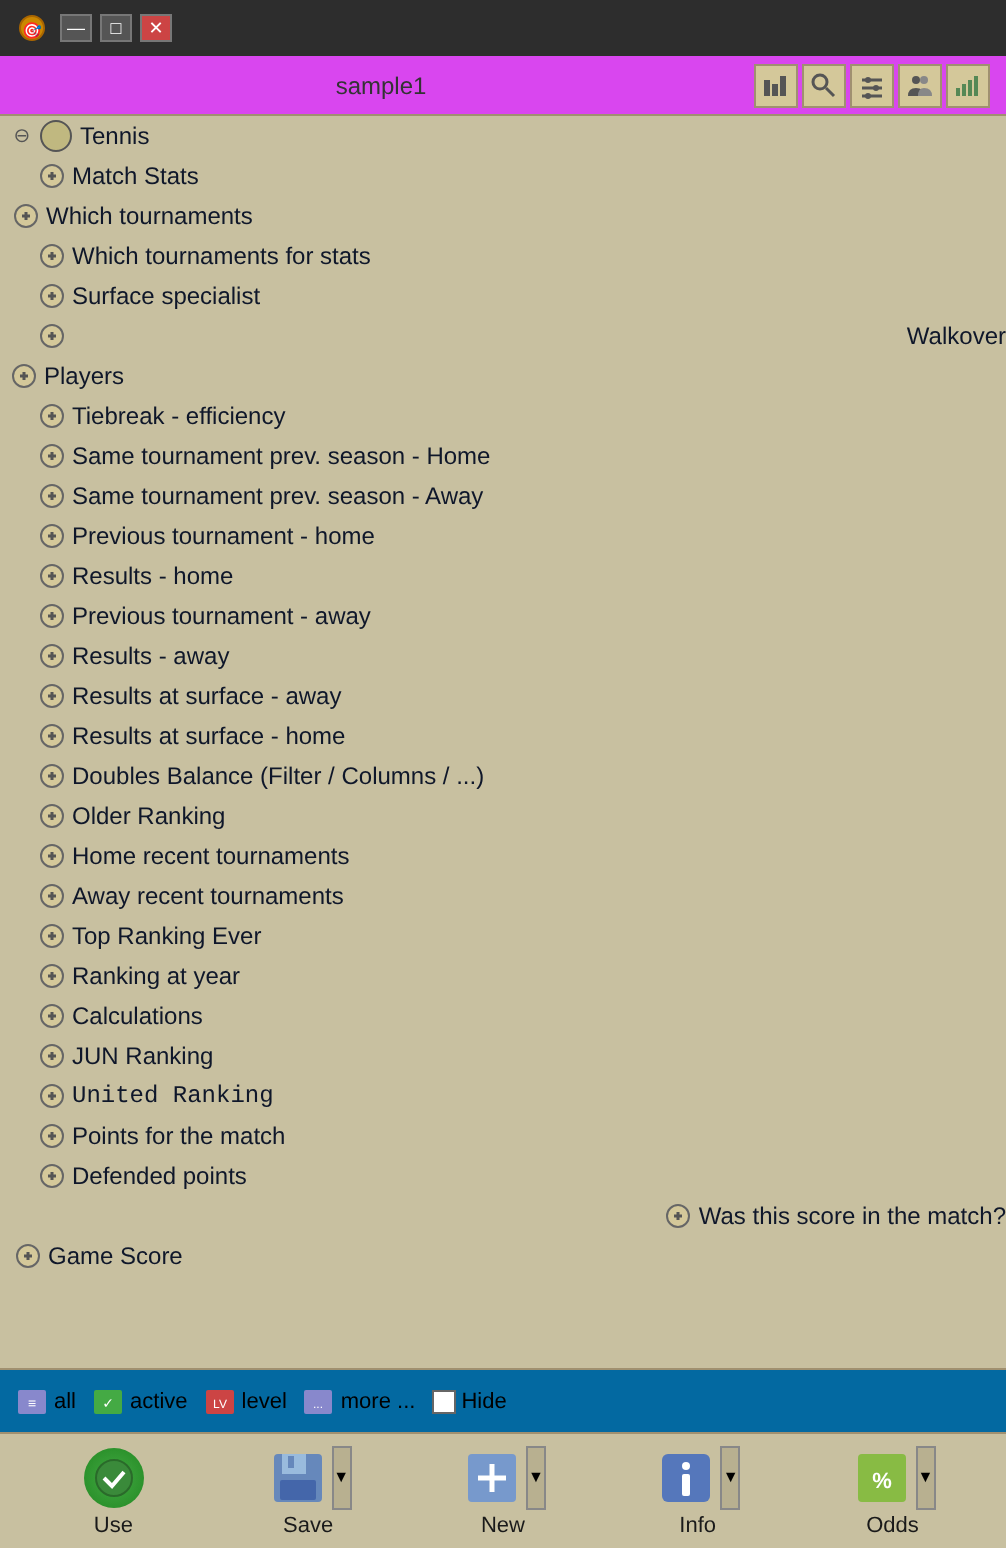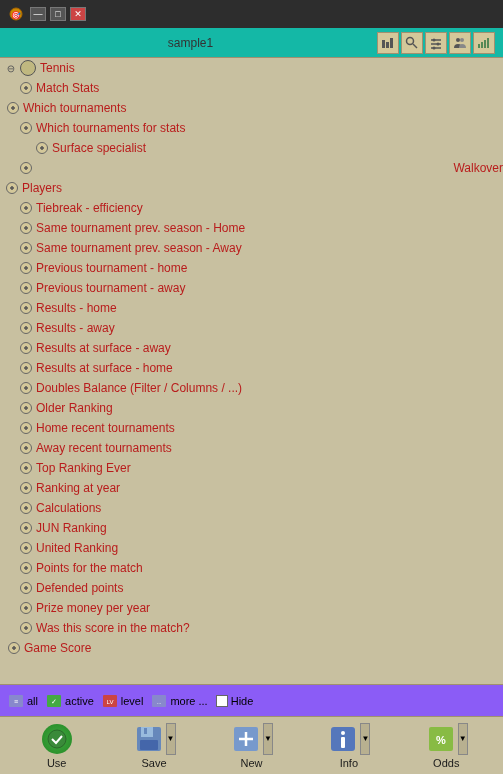--- a/index.html
+++ b/index.html
@@ -46,21 +46,21 @@
       color: white;
       font-size: 9px;
       display: flex;
       align-items: center;
       justify-content: center;
       cursor: pointer;
     }
 
     
     .toolbar {
-      background: #14b8a6;
+      background: #d946ef;
       border-bottom: 1px solid #a09070;
       height: 30px;
       display: flex;
       align-items: center;
       padding: 0 8px;
       gap: 4px;
     }
     .toolbar-title {
       flex: 1;
       text-align: center;
@@ -146,41 +146,41 @@
       justify-content: center;
       margin-right: 4px;
       flex-shrink: 0;
       font-size: 8px;
       color: #444;
       background: #d4c89a;
     }
 
     .item-label {
       font-size: 12px;
-      color: #b91c1c;
+      color: #0f172a;
     }
 
     .root-circle {
       width: 16px;
       height: 16px;
       border-radius: 50%;
       border: 1px solid #555;
       background: #c0b880;
       display: inline-flex;
       align-items: center;
       justify-content: center;
       margin-right: 4px;
       flex-shrink: 0;
       font-size: 8px;
       color: #333;
     }
 
     
     .filter-bar {
-      background: #8b5cf6;
+      background: #0369a1;
       border-top: 1px solid #a09070;
       height: 32px;
       display: flex;
       align-items: center;
       padding: 0 8px;
       gap: 8px;
     }
     .filter-item {
       display: flex;
       align-items: center;
@@ -359,21 +359,21 @@
         </div>
         <div class="list-item" style="padding-left: 20px;">
           <span class="item-circle">
             <svg width="8" height="8" viewBox="0 0 8 8">
               <line x1="2" y1="4" x2="6" y2="4" stroke="#555" stroke-width="1.5"></line>
               <line x1="4" y1="2" x2="4" y2="6" stroke="#555" stroke-width="1.5"></line>
             </svg>
           </span>
           <span class="item-label">Which tournaments for stats</span>
         </div>
-        <div class="list-item" style="padding-left: 36px;">
+        <div class="list-item" style="padding-left: 20px;">
           <span class="item-circle">
             <svg width="8" height="8" viewBox="0 0 8 8">
               <line x1="2" y1="4" x2="6" y2="4" stroke="#555" stroke-width="1.5"></line>
               <line x1="4" y1="2" x2="4" y2="6" stroke="#555" stroke-width="1.5"></line>
             </svg>
           </span>
           <span class="item-label">Surface specialist</span>
         </div>
         <div class="list-item" style="padding-left: 20px; justify-content: space-between;">
           <span class="item-circle">
@@ -429,38 +429,38 @@
           </span>
           <span class="item-label">Previous tournament - home</span>
         </div>
         <div class="list-item" style="padding-left: 20px;">
           <span class="item-circle">
             <svg width="8" height="8" viewBox="0 0 8 8">
               <line x1="2" y1="4" x2="6" y2="4" stroke="#555" stroke-width="1.5"></line>
               <line x1="4" y1="2" x2="4" y2="6" stroke="#555" stroke-width="1.5"></line>
             </svg>
           </span>
+          <span class="item-label">Results - home</span>
+        </div>
+        <div class="list-item" style="padding-left: 20px;">
+          <span class="item-circle">
+            <svg width="8" height="8" viewBox="0 0 8 8">
+              <line x1="2" y1="4" x2="6" y2="4" stroke="#555" stroke-width="1.5"></line>
+              <line x1="4" y1="2" x2="4" y2="6" stroke="#555" stroke-width="1.5"></line>
+            </svg>
+          </span>
           <span class="item-label">Previous tournament - away</span>
         </div>
         <div class="list-item" style="padding-left: 20px;">
           <span class="item-circle">
             <svg width="8" height="8" viewBox="0 0 8 8">
               <line x1="2" y1="4" x2="6" y2="4" stroke="#555" stroke-width="1.5"></line>
               <line x1="4" y1="2" x2="4" y2="6" stroke="#555" stroke-width="1.5"></line>
             </svg>
           </span>
-          <span class="item-label">Results - home</span>
-        </div>
-        <div class="list-item" style="padding-left: 20px;">
-          <span class="item-circle">
-            <svg width="8" height="8" viewBox="0 0 8 8">
-              <line x1="2" y1="4" x2="6" y2="4" stroke="#555" stroke-width="1.5"></line>
-              <line x1="4" y1="2" x2="4" y2="6" stroke="#555" stroke-width="1.5"></line>
-            </svg>
-          </span>
           <span class="item-label">Results - away</span>
         </div>
         <div class="list-item" style="padding-left: 20px;">
           <span class="item-circle">
             <svg width="8" height="8" viewBox="0 0 8 8">
               <line x1="2" y1="4" x2="6" y2="4" stroke="#555" stroke-width="1.5"></line>
               <line x1="4" y1="2" x2="4" y2="6" stroke="#555" stroke-width="1.5"></line>
             </svg>
           </span>
           <span class="item-label">Results at surface - away</span>
@@ -539,21 +539,21 @@
         </div>
         <div class="list-item" style="padding-left: 20px;">
           <span class="item-circle">
             <svg width="8" height="8" viewBox="0 0 8 8">
               <line x1="2" y1="4" x2="6" y2="4" stroke="#555" stroke-width="1.5"></line>
               <line x1="4" y1="2" x2="4" y2="6" stroke="#555" stroke-width="1.5"></line>
             </svg>
           </span>
           <span class="item-label">JUN Ranking</span>
         </div>
-        <div class="list-item" style="padding-left: 20px;">
+        <div class="list-item" style="padding-left: 20px; font-family: Liberation Mono, monospace;">
           <span class="item-circle">
             <svg width="8" height="8" viewBox="0 0 8 8">
               <line x1="2" y1="4" x2="6" y2="4" stroke="#555" stroke-width="1.5"></line>
               <line x1="4" y1="2" x2="4" y2="6" stroke="#555" stroke-width="1.5"></line>
             </svg>
           </span>
           <span class="item-label">United Ranking</span>
         </div>
         <div class="list-item" style="padding-left: 20px;">
           <span class="item-circle">
@@ -566,30 +566,21 @@
         </div>
         <div class="list-item" style="padding-left: 20px;">
           <span class="item-circle">
             <svg width="8" height="8" viewBox="0 0 8 8">
               <line x1="2" y1="4" x2="6" y2="4" stroke="#555" stroke-width="1.5"></line>
               <line x1="4" y1="2" x2="4" y2="6" stroke="#555" stroke-width="1.5"></line>
             </svg>
           </span>
           <span class="item-label">Defended points</span>
         </div>
-        <div class="list-item" style="padding-left: 20px;">
-          <span class="item-circle">
-            <svg width="8" height="8" viewBox="0 0 8 8">
-              <line x1="2" y1="4" x2="6" y2="4" stroke="#555" stroke-width="1.5"></line>
-              <line x1="4" y1="2" x2="4" y2="6" stroke="#555" stroke-width="1.5"></line>
-            </svg>
-          </span>
-          <span class="item-label">Prize money per year</span>
-        </div>
-        <div class="list-item" style="padding-left: 20px;">
+        <div class="list-item" style="padding-left: 20px; justify-content: flex-end;">
           <span class="item-circle">
             <svg width="8" height="8" viewBox="0 0 8 8">
               <line x1="2" y1="4" x2="6" y2="4" stroke="#555" stroke-width="1.5"></line>
               <line x1="4" y1="2" x2="4" y2="6" stroke="#555" stroke-width="1.5"></line>
             </svg>
           </span>
           <span class="item-label">Was this score in the match?</span>
         </div>
         <div class="list-item" style="padding-left: 8px;">
           <span class="item-circle">

